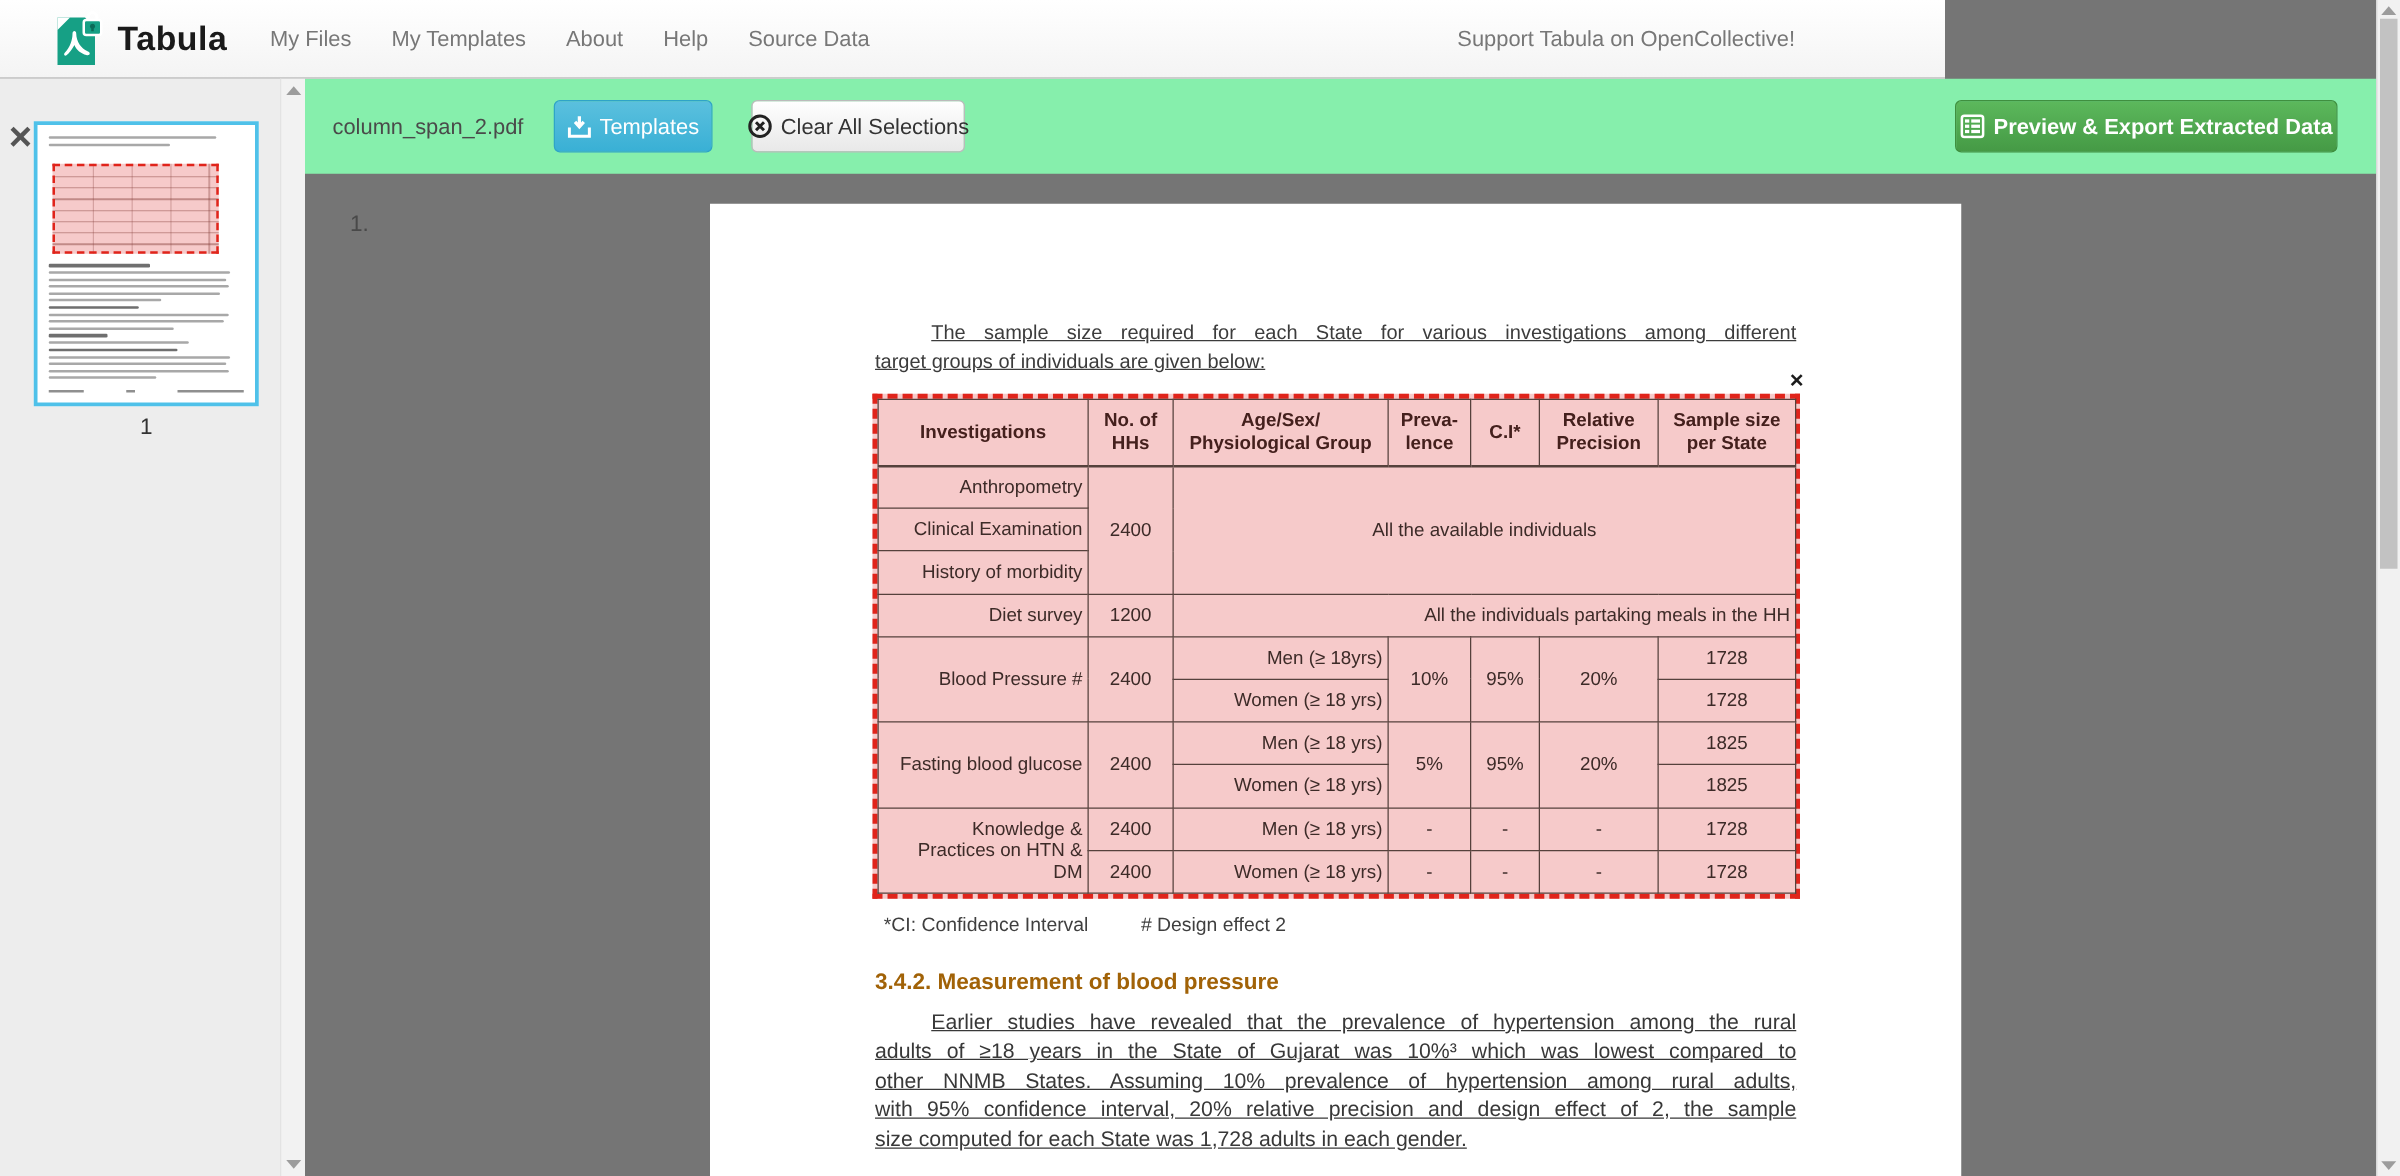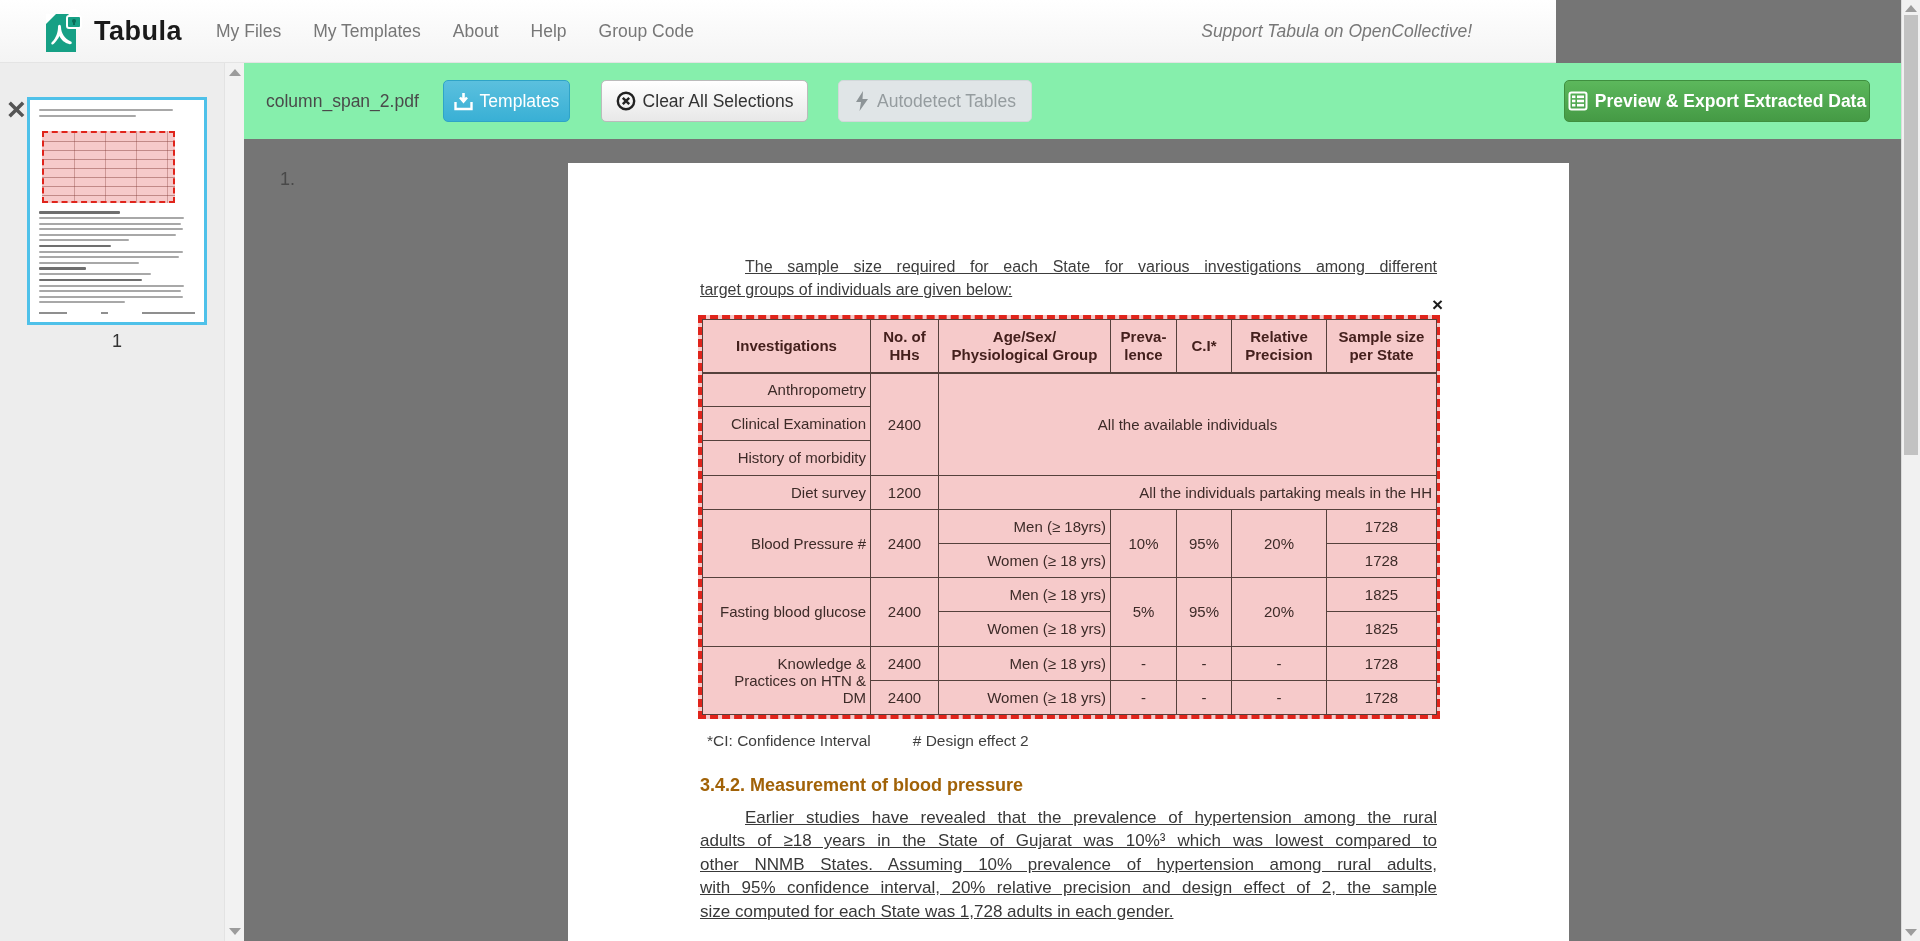--- a/index.html
+++ b/index.html
@@ -11,21 +11,21 @@
     position:absolute; left:0; top:0; width:1556px; height:63px;
     background:linear-gradient(#ffffff,#f4f4f4);
     border-bottom:1px solid #e4e4e4;
     display:flex; align-items:center; z-index:30;
   }
   .brand { display:flex; align-items:center; margin-left:42px; cursor:pointer; }
   .brand-logo { width:42px; height:46px; margin-right:10px; }
   .brand-name { font-size:27px; font-weight:bold; color:#1a1a1a; letter-spacing:0.5px; }
   .nav-links { display:flex; align-items:center; margin-left:18px; }
   .nav-link { font-size:17.5px; color:#777; padding:0 16px; cursor:pointer; }
-  .nav-right { margin-left:auto; margin-right:84px; font-size:17.5px; color:#777; cursor:pointer;font-style:italic; }
+  .nav-right { margin-left:auto; margin-right:120px; font-size:17.5px; color:#777; cursor:pointer; }
 
   
   .sidebar {
     position:absolute; left:0; top:63px; width:244px; height:878px;
     background:#ededed; z-index:20;
   }
   .sidebar-close {
     position:absolute; left:7px; top:33px; font-size:32px; font-weight:bold;
     color:#555; line-height:26px; cursor:pointer;
   }
@@ -70,21 +70,21 @@
     justify-content:center; font-size:17.5px; padding:0 4px; cursor:pointer;
     white-space:nowrap;
   }
   .btn .ic { margin-right:7px; display:inline-flex; }
   .btn-templates {
     margin-left:11px; background:linear-gradient(#5bc0de,#39b0d5);
     border:1px solid #2fa4c7; color:#fff; width:127px;
   }
   .btn-clear {
     margin-left:31px; background:linear-gradient(#ffffff,#e8e8e8);
-    border:1px solid #bbbbbb; color:#333; width:207px;
+    border:1px solid #bbbbbb; color:#333; width:171px;
   }
   .btn-autodetect {
     margin-left:30px; background:#e0e5e7; border:1px solid #d2d8da;
     color:#959c9f; width:194px; cursor:default;
   }
   .btn-export {
     margin-left:auto; margin-right:31px;
     background:linear-gradient(#5cb85c,#459a45); border:1px solid #3f8f3f;
     color:#fff; width:306px; font-weight:bold;
   }
@@ -162,21 +162,21 @@
         <rect x="31" y="13" width="2" height="4" fill="#0b6b58"></rect>
       </g>
     </svg>
     <span class="brand-name">Tabula</span>
   </div>
   <div class="nav-links">
     <span class="nav-link">My Files</span>
     <span class="nav-link">My Templates</span>
     <span class="nav-link">About</span>
     <span class="nav-link">Help</span>
-    <span class="nav-link">Group Code</span>
+    <span class="nav-link">Source Data</span>
   </div>
   <span class="nav-right">Support Tabula on OpenCollective!</span>
 </div>
 
 <div class="sidebar">
   <span class="sidebar-close">×</span>
 
   <div class="thumbnail">
     <div class="thumb-inner">
       <div id="thumb-top-lines">
@@ -234,28 +234,20 @@
   <div class="btn btn-clear">
     <span class="ic">
       <svg width="20" height="20" viewBox="0 0 20 20">
         <circle cx="10" cy="10" r="8.2" fill="none" stroke="#222" stroke-width="2.4"></circle>
         <path d="M6.8 6.8 L13.2 13.2 M13.2 6.8 L6.8 13.2" stroke="#222" stroke-width="2.4"></path>
       </svg>
     </span>
     <span>Clear All Selections</span>
   </div>
 
-  <div class="btn btn-autodetect" aria-disabled="true">
-    <span class="ic">
-      <svg width="16" height="20" viewBox="0 0 16 20">
-        <path d="M9 0 L2 11 L7 11 L5.5 20 L14 8 L8.5 8 Z" fill="#8d9497"></path>
-      </svg>
-    </span>
-    <span>Autodetect Tables</span>
-  </div>
 
   <div class="btn btn-export">
     <span class="ic">
       <svg width="20" height="20" viewBox="0 0 20 20">
         <rect x="1.5" y="1.5" width="17" height="17" rx="2" fill="none" stroke="#fff" stroke-width="2"></rect>
         <rect x="4" y="4.5" width="3.4" height="2.6" fill="#fff"></rect>
         <rect x="4" y="8.7" width="3.4" height="2.6" fill="#fff"></rect>
         <rect x="4" y="12.9" width="3.4" height="2.6" fill="#fff"></rect>
         <rect x="9" y="4.5" width="7" height="2.6" fill="#fff"></rect>
         <rect x="9" y="8.7" width="7" height="2.6" fill="#fff"></rect>

